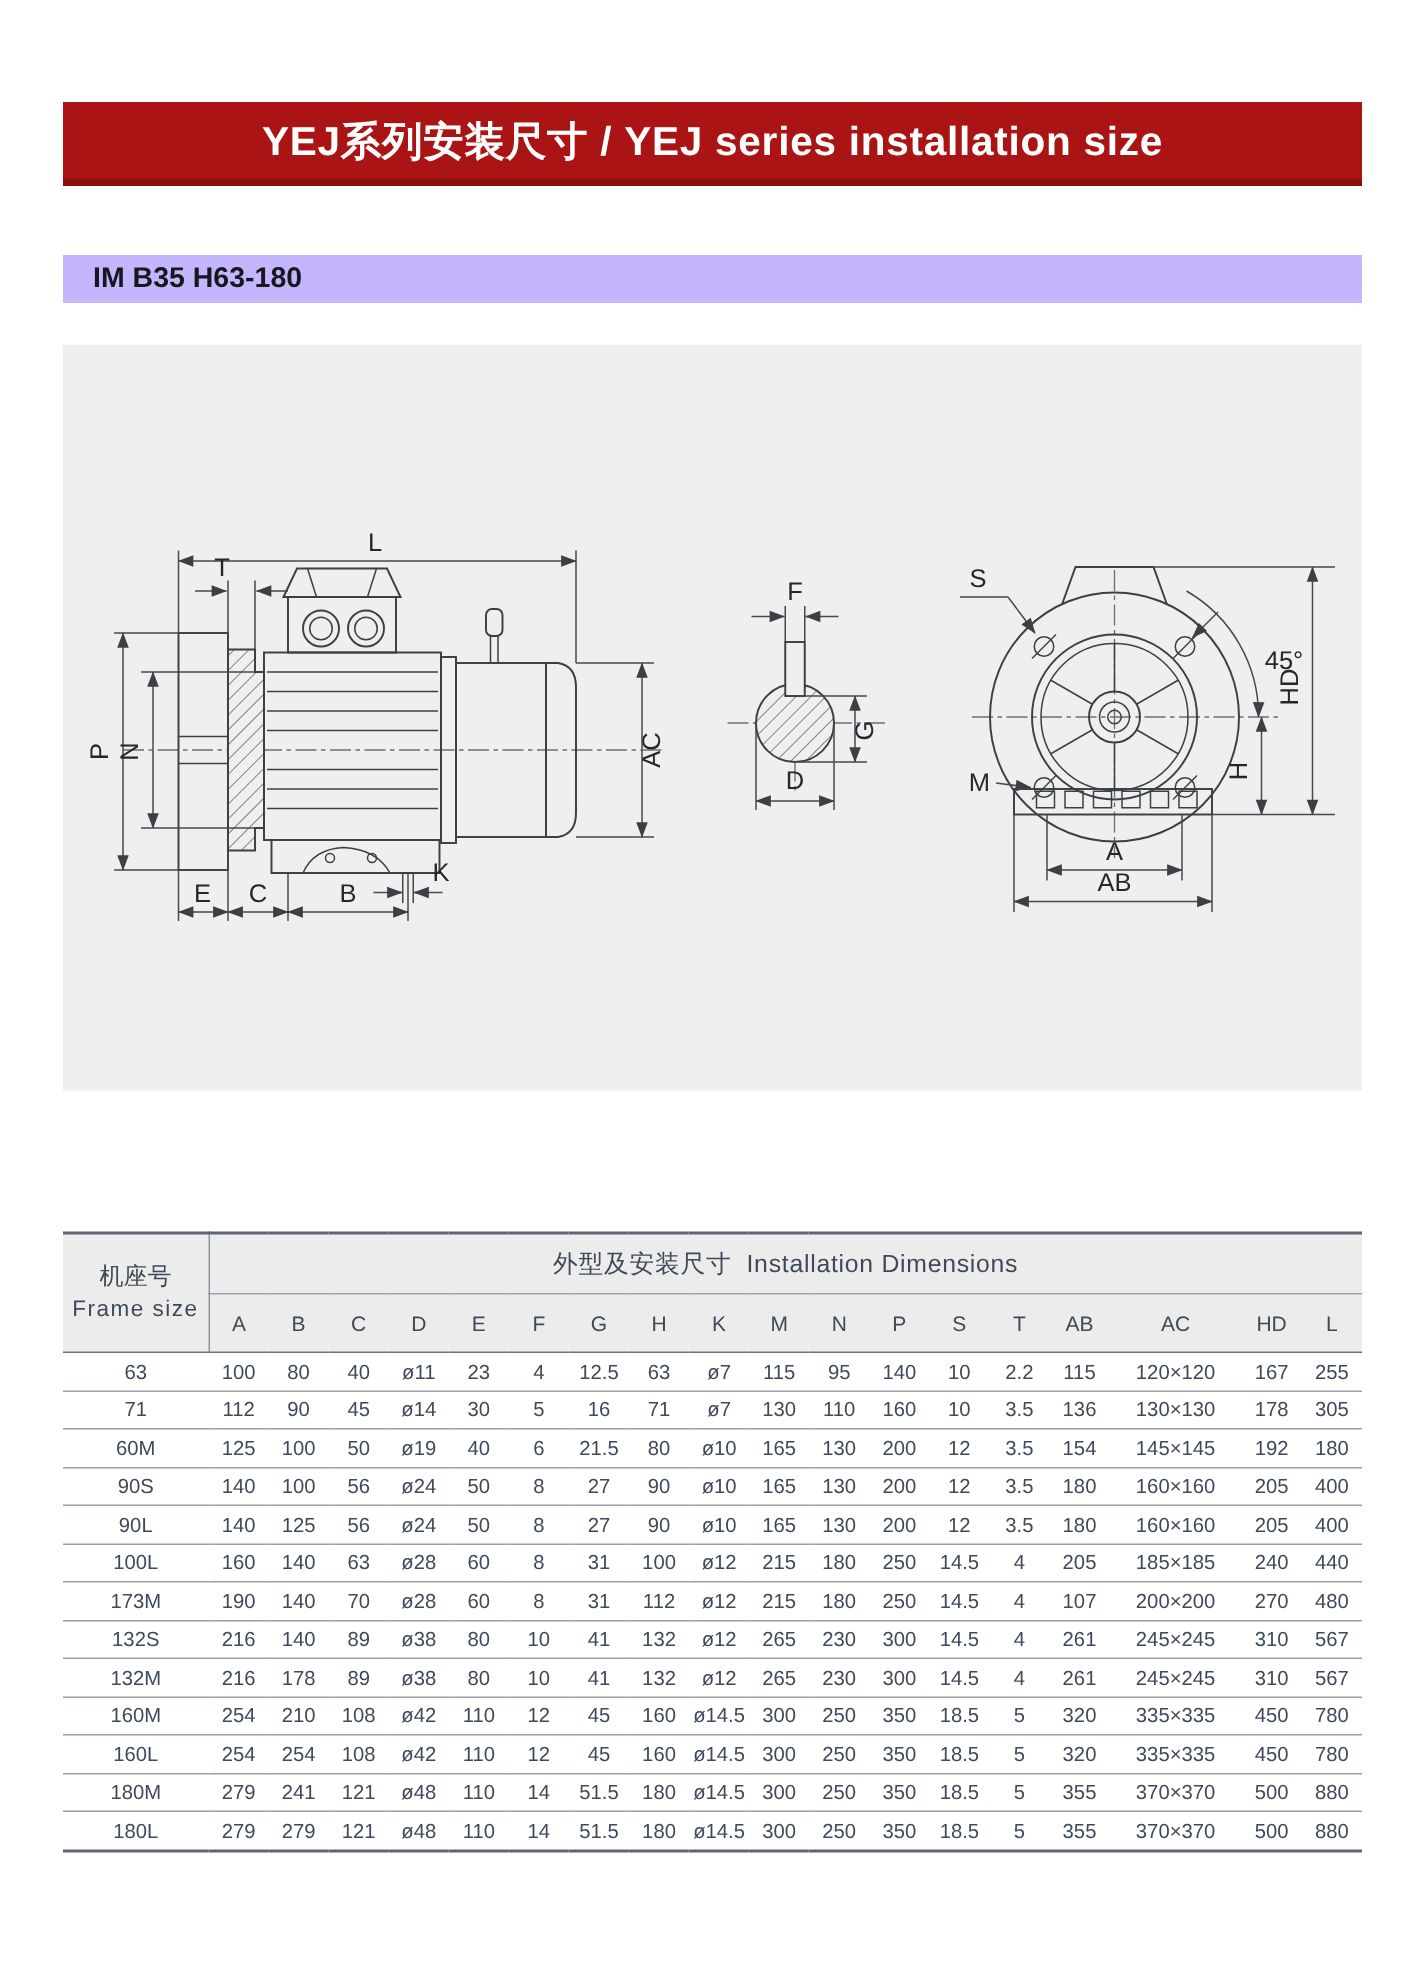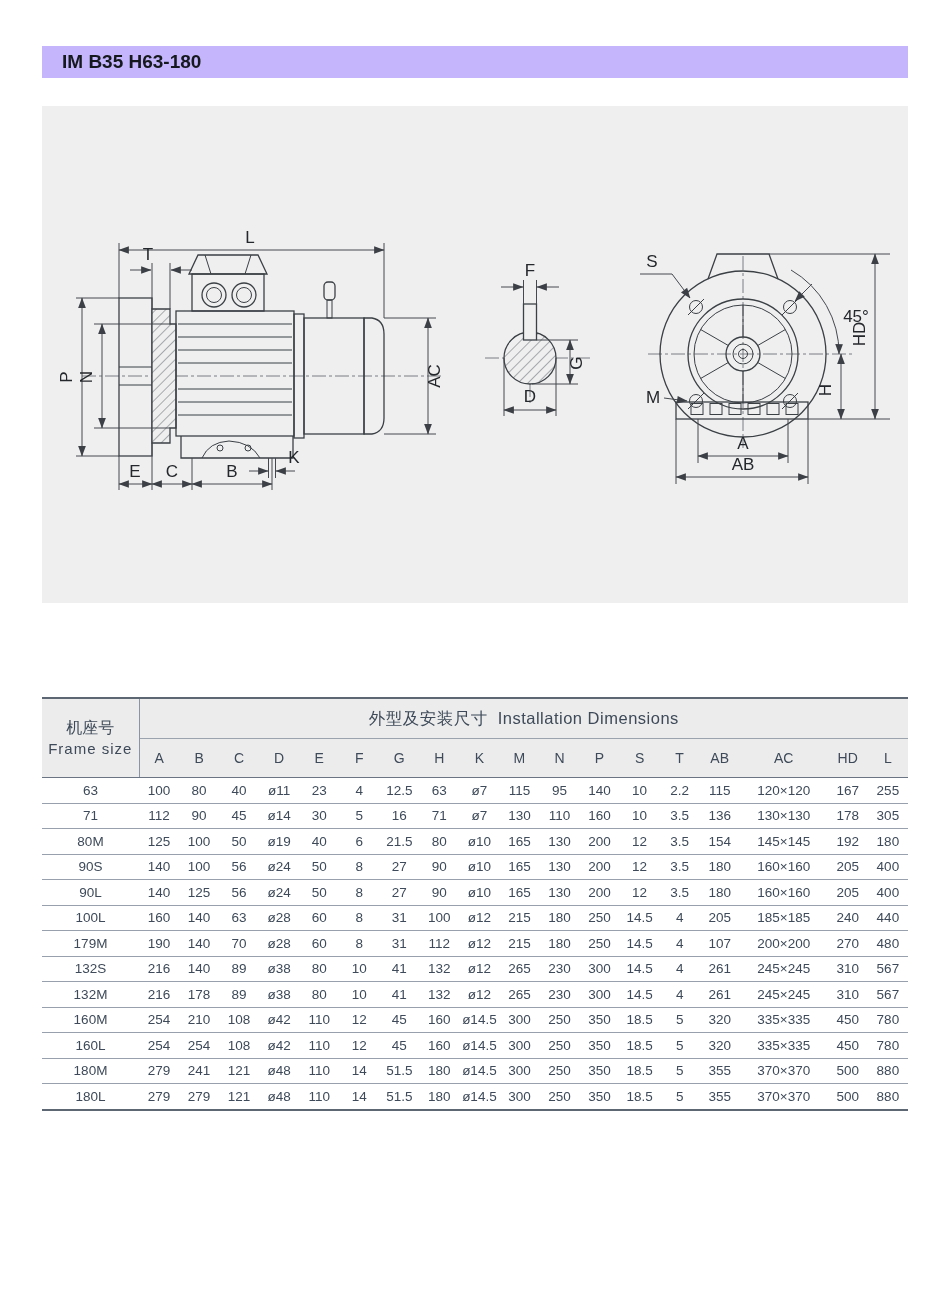--- a/index.html
+++ b/index.html
@@ -43,20 +43,23 @@
   .dim-table tbody td{
     height:24.5px;font-size:13.5px;text-align:center;padding:0;
     border-top:1.4px solid #97A0AC;background:#ffffff;
   }
 </style>
 </head>
 <body>
 
 <div class="content">
 
+  <div class="banner">
+    <span class="title">YEJ系列安装尺寸 / YEJ series installation size</span>
+  </div>
 
   <div class="subbar">
     <span class="code">IM B35 H63-180</span>
   </div>
 
   <div class="panel">
     <svg width="866" height="497" viewBox="0 0 866 497">
       <defs>
         <marker id="ah" viewBox="0 0 10 8" markerWidth="11" markerHeight="9" refX="9.5" refY="4" orient="auto-start-reverse">
           <path d="M0.5,0.5 L10,4 L0.5,7.5 Z" fill="#3C4046"></path>
@@ -341,21 +344,21 @@
           <td>110</td>
           <td>160</td>
           <td>10</td>
           <td>3.5</td>
           <td>136</td>
           <td>130×130</td>
           <td>178</td>
           <td>305</td>
         </tr>
         <tr>
-          <td>80M</td>
+          <td>60M</td>
           <td>125</td>
           <td>100</td>
           <td>50</td>
           <td>ø19</td>
           <td>40</td>
           <td>6</td>
           <td>21.5</td>
           <td>80</td>
           <td>ø10</td>
           <td>165</td>
@@ -425,21 +428,21 @@
           <td>180</td>
           <td>250</td>
           <td>14.5</td>
           <td>4</td>
           <td>205</td>
           <td>185×185</td>
           <td>240</td>
           <td>440</td>
         </tr>
         <tr>
-          <td>179M</td>
+          <td>173M</td>
           <td>190</td>
           <td>140</td>
           <td>70</td>
           <td>ø28</td>
           <td>60</td>
           <td>8</td>
           <td>31</td>
           <td>112</td>
           <td>ø12</td>
           <td>215</td>

